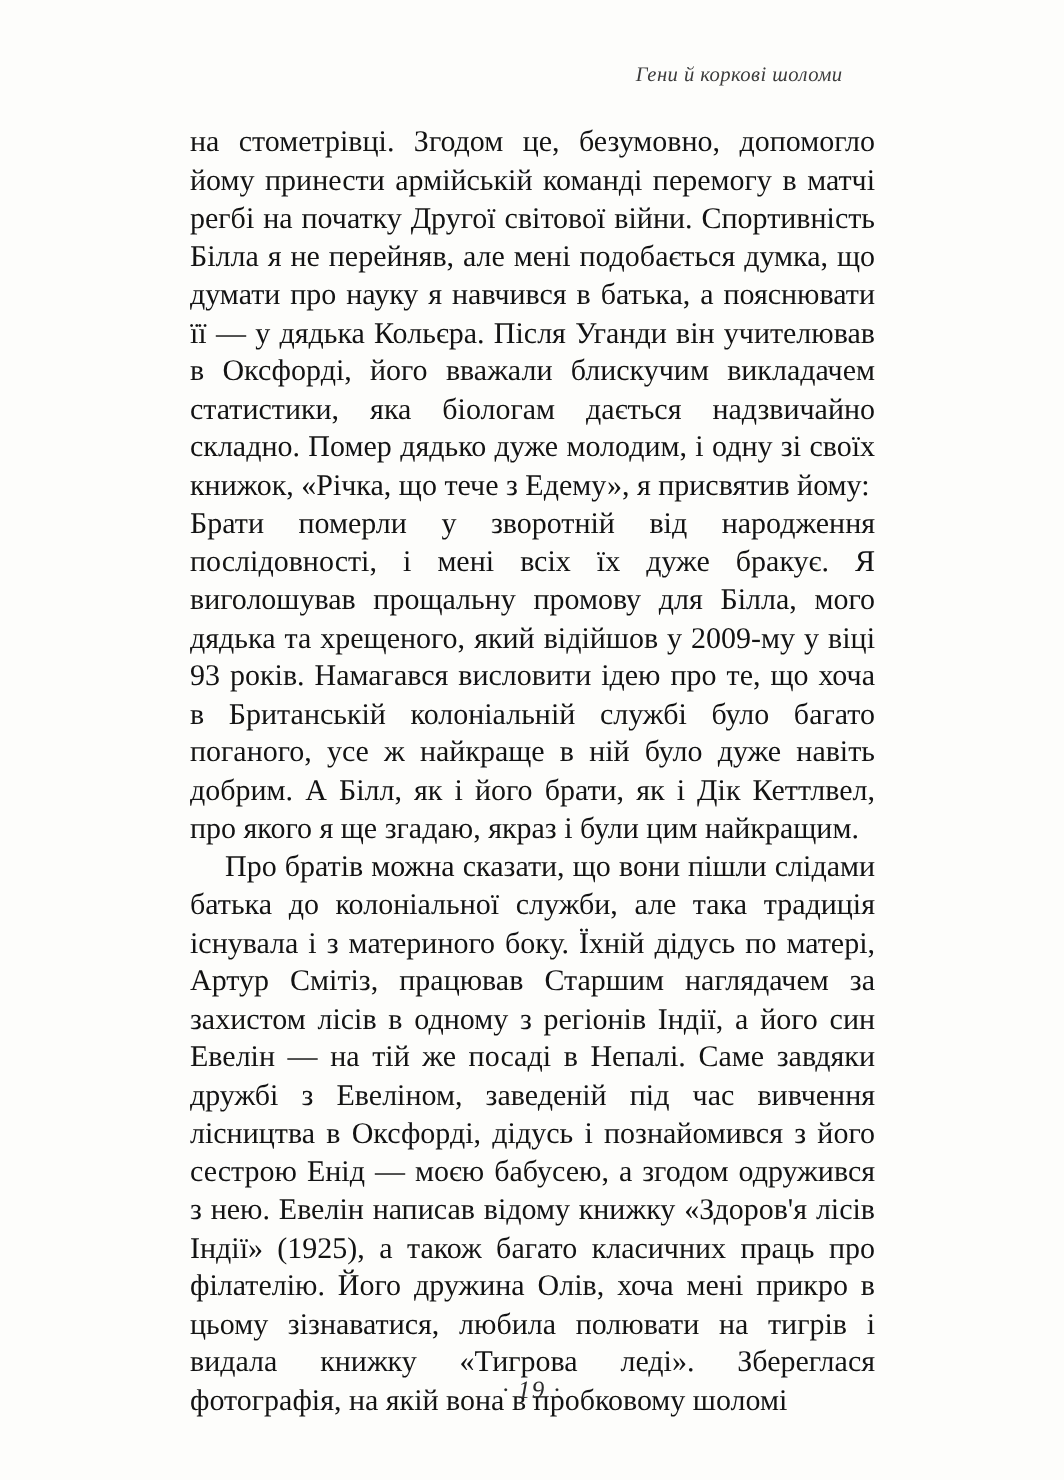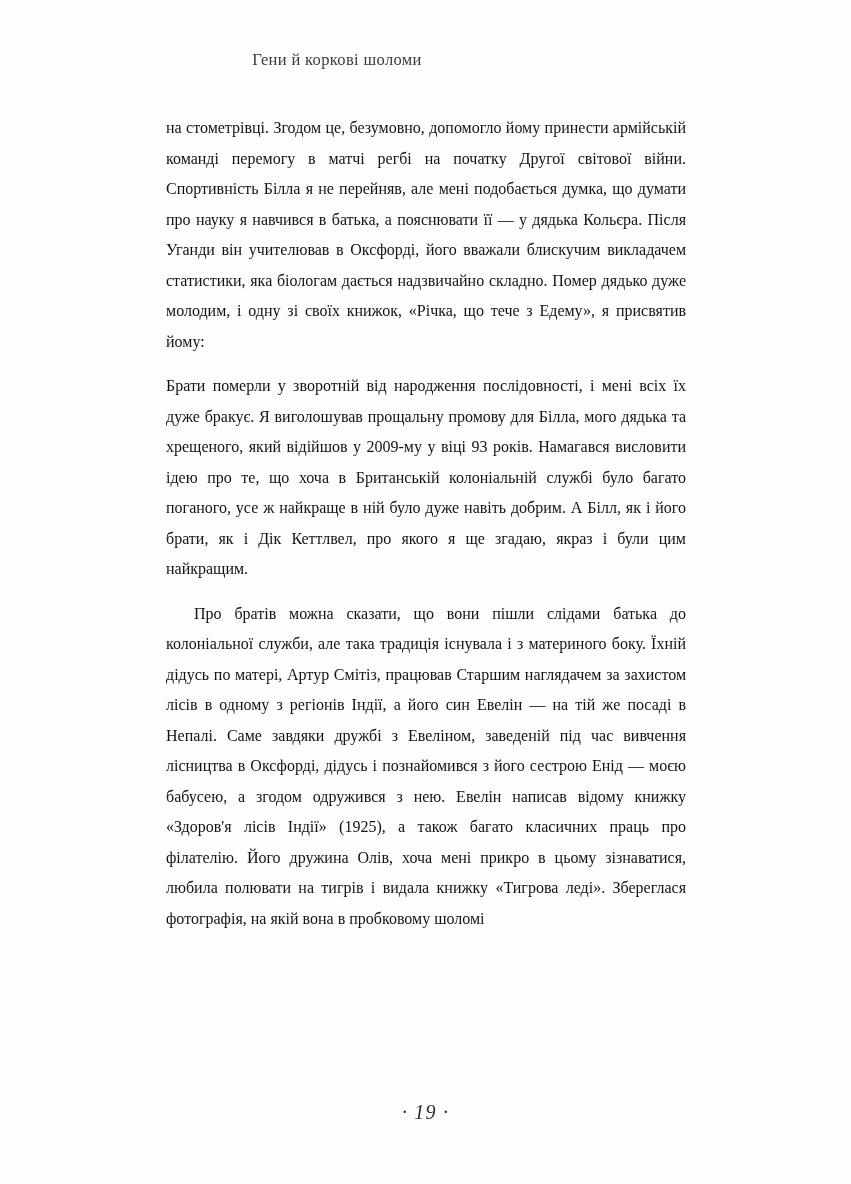--- a/index.html
+++ b/index.html
@@ -22,37 +22,38 @@
     width: 851px;
     height: 1184px;
   }
 
   
   .running-head {
     position: absolute;
     top: 50px;
     left: 0;
     width: 674px;
-    text-align: center;
+    text-align: right;
+    font-style: italic;
     font-size: 16.5px;
     letter-spacing: 0.35px;
     color: #3b3b3b;
   }
 
   
   .textblock {
     position: absolute;
     top: 99px;
     left: 152px;
     width: 548px;
   }
 
   p.body-par {
-    margin: 14px;
-    font-size: 16px;
+    margin: 0;
+    font-size: 24px;
     line-height: 30.5px;
     text-align: justify;
     text-justify: inter-word;
     hyphens: manual;
     -webkit-hyphens: manual;
     color: #131313;
   }
 
   p.body-par.indent-first {
     text-indent: 28px;

